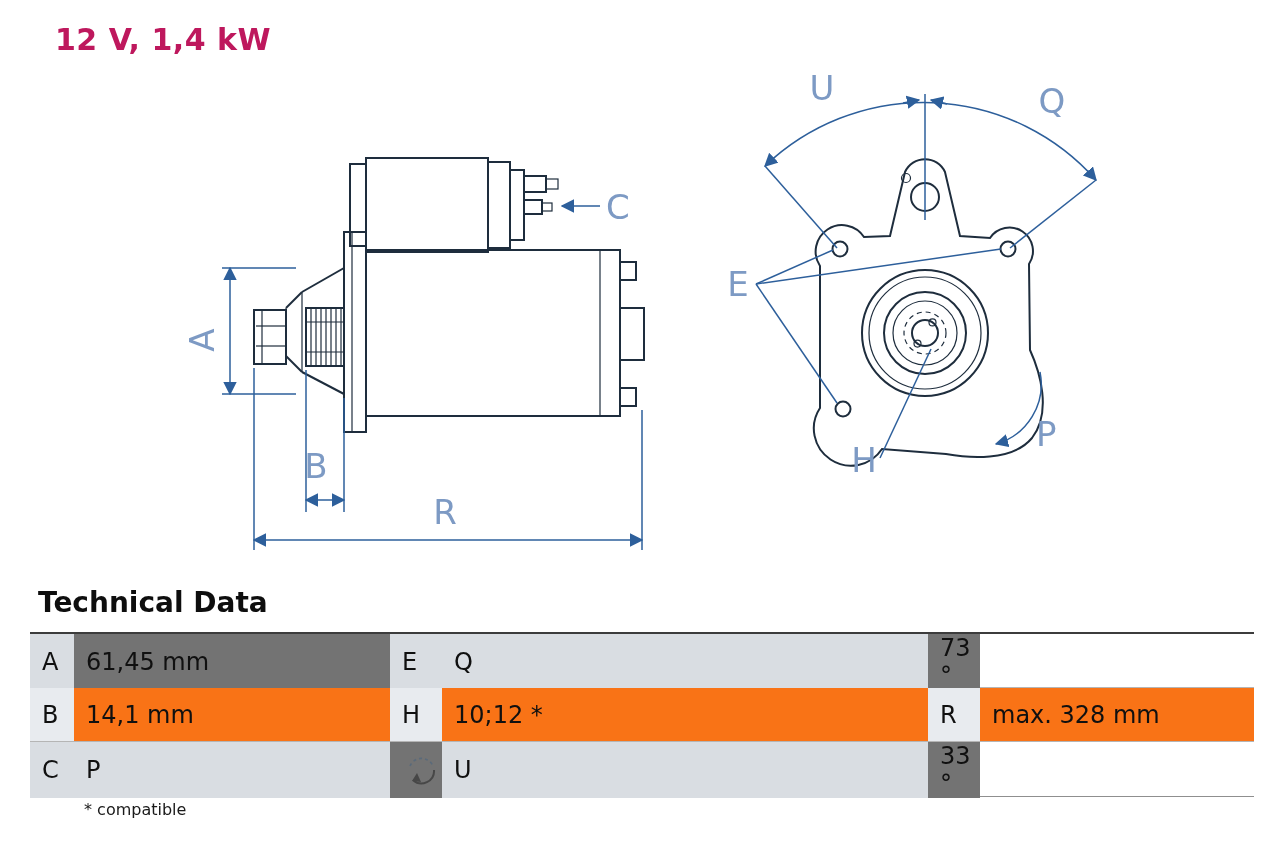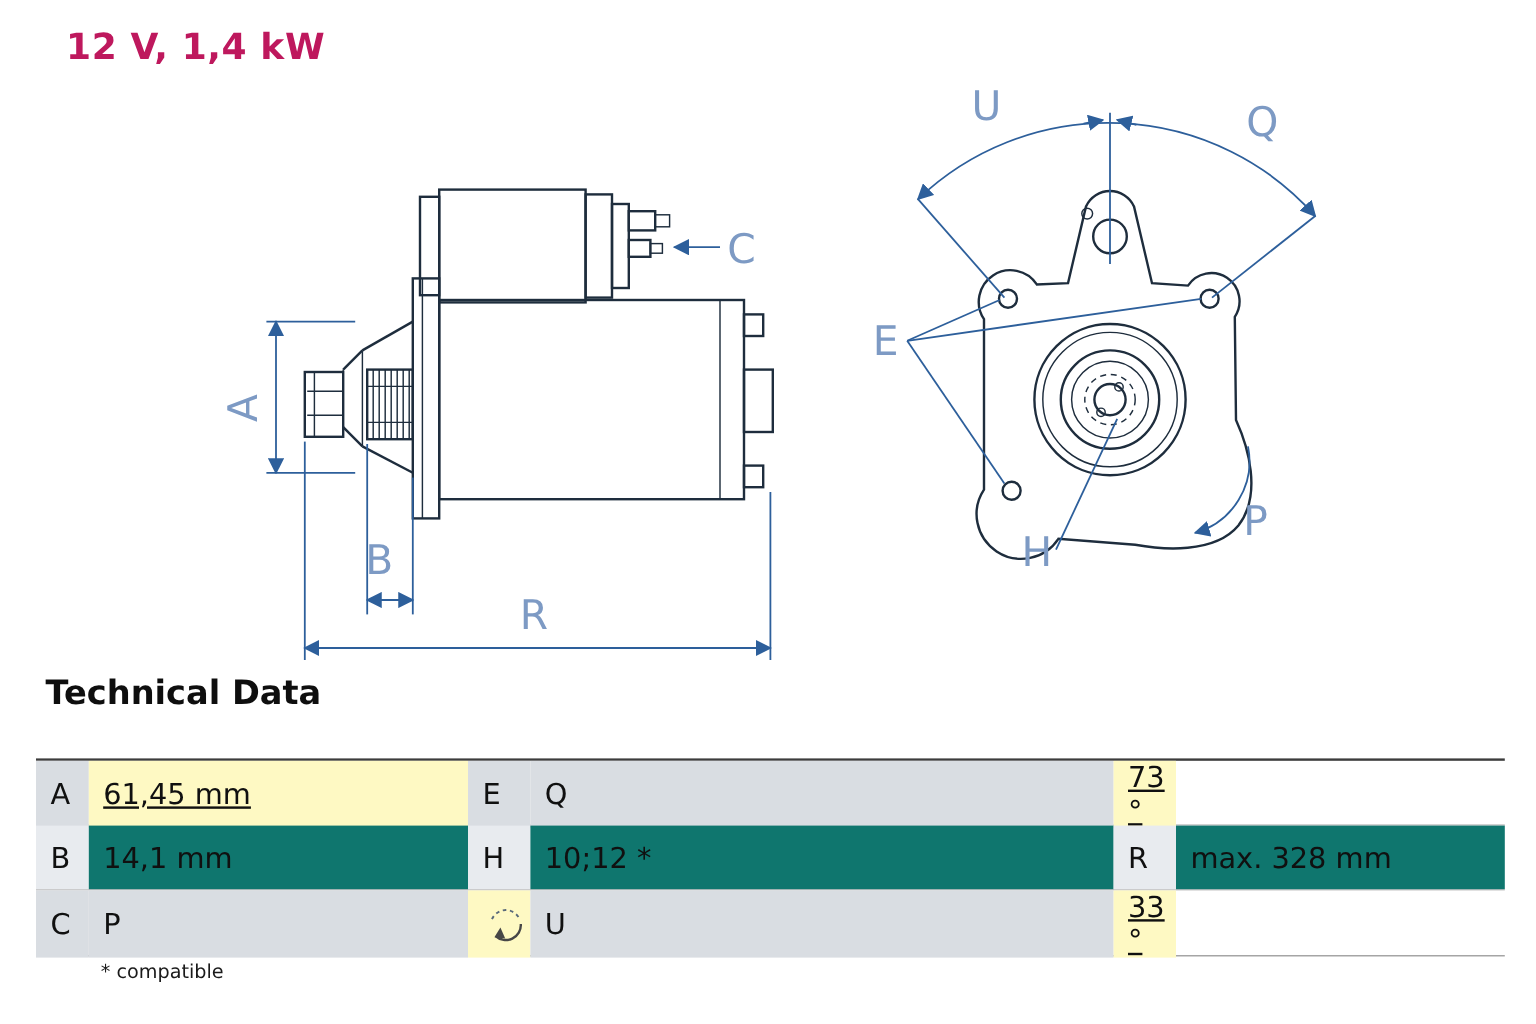--- a/index.html
+++ b/index.html
@@ -2,30 +2,30 @@
 <html><head>
 <meta charset="utf-8">
 <style>
   * { box-sizing: border-box; }
   body { margin:0; font-family:"DejaVu Sans", sans-serif; background:#fff; }
   .page { position:relative; width:1280px; height:853px; background:#ffffff; overflow:hidden; }
 
   .title { position:absolute; left:38px; top:22px; font-size:30px; font-weight:bold; color:#be185d; letter-spacing:0.5px;margin-left:17px; }
   .drawing { position:absolute; left:0; top:0; }
 
-  .tech-heading { position:absolute; left:38px; top:561px; font-size:28px; font-weight:bold; color:#0e0e0e; }
+  .tech-heading { position:absolute; left:38px; top:586px; font-size:28px; font-weight:bold; color:#0e0e0e; }
 
   .data-table { position:absolute; left:30px; top:632px; width:1224px; border-top:2px solid #3c3c3c; border-bottom:1px solid #8f8f8f; }
   .t-row { display:grid; grid-template-columns:44px 316px 52px 486px 52px 1fr; height:54px; font-size:24px; color:#101010; border-bottom:1px solid #b5b5b5; }
   .t-row:last-child { border-bottom:none; }
   .cell { display:flex; align-items:center; padding-left:12px; height:100%; }
   .row-odd  .cell-key { background:#d9dde2; }
-  .row-odd  .cell-val { background:#fef9c3;text-decoration:underline; }
+  .row-odd  .cell-val { background:#737373; }
   .row-even .cell-key { background:#e8ebef; }
-  .row-even .cell-val { background:#0f766e; }
+  .row-even .cell-val { background:#f97316; }
 
   .footnote { position:absolute; left:84px; top:800px; font-size:16px; color:#1a1a1a; }
 
   
   .outline { stroke:#1e2d3d; stroke-width:2; fill:none; }
   .outline-thin { stroke:#1e2d3d; stroke-width:1.2; fill:none; }
   .dim { stroke:#2d5f9b; stroke-width:1.5; fill:none; }
   .lbl { fill:#7d9ac4; font-size:34px; font-family:"DejaVu Sans", sans-serif; }
   .dash { stroke-dasharray:5 4; }
 </style>

